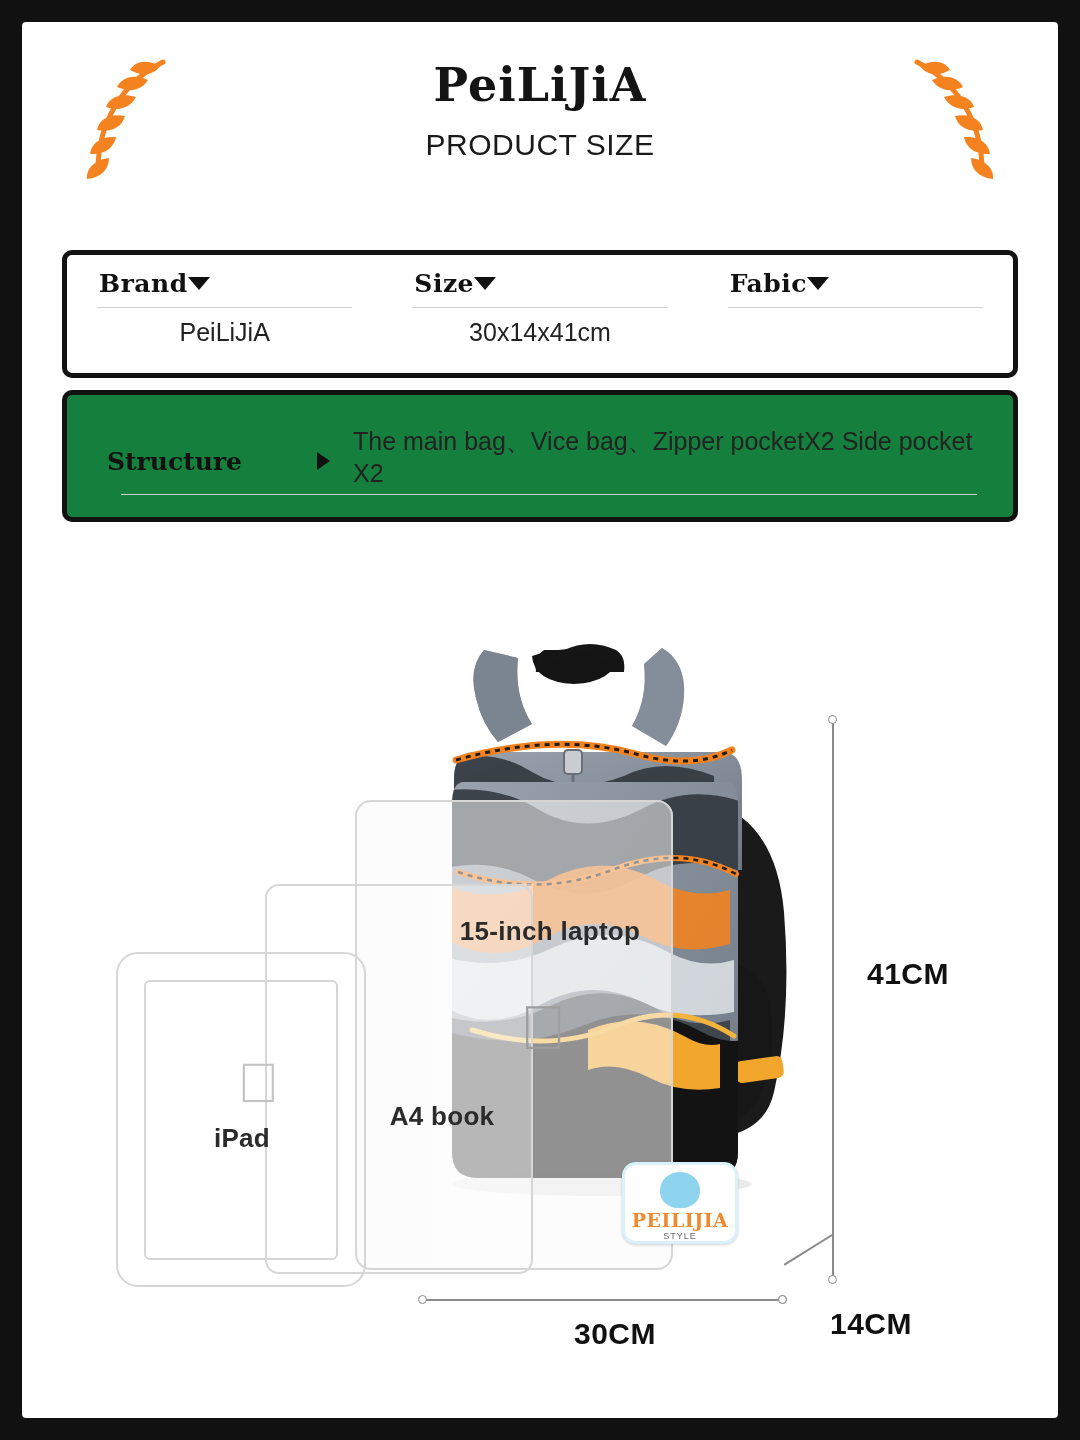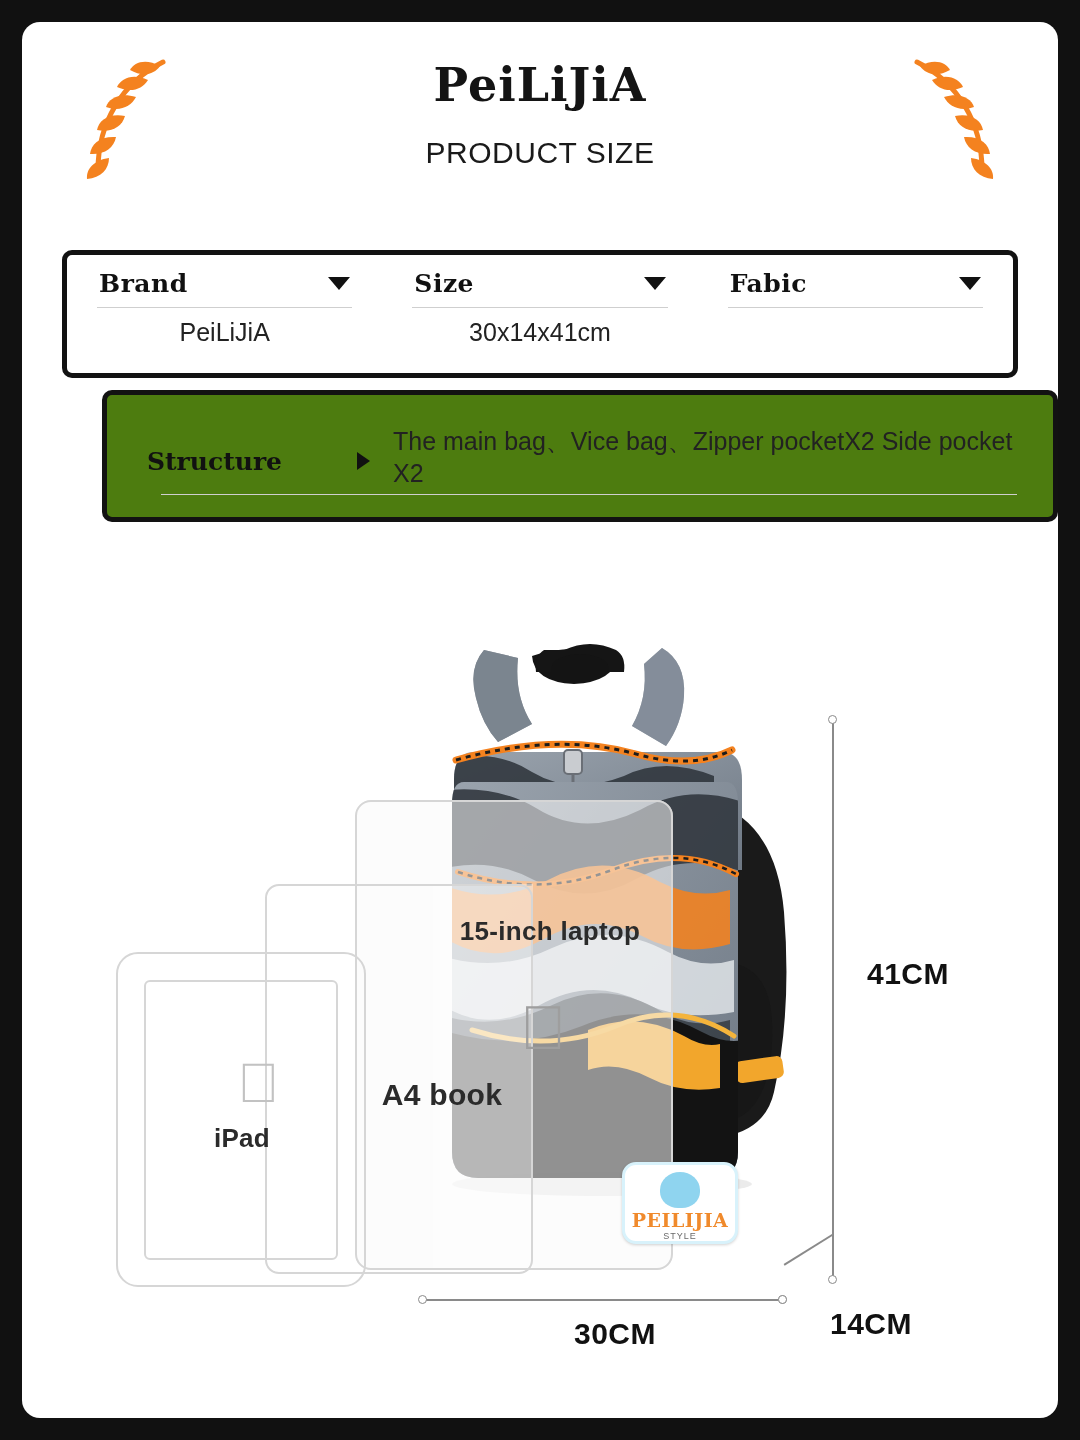--- a/index.html
+++ b/index.html
@@ -8,21 +8,21 @@
     width: 1080px; height: 1440px;
     background: #111111;
     font-family: "Liberation Sans", sans-serif;
     overflow: hidden;
   }
   #page {
     position: absolute;
     left: 22px; top: 22px;
     width: 1036px; height: 1396px;
     background: #ffffff;
-    border-radius: 18px;
+    border-radius: 4px;
   }
 
   
   #header {
     position: absolute;
     left: 0; top: 0;
     width: 100%;
     height: 210px;
   }
   #logo-block {
@@ -38,21 +38,21 @@
     font-weight: bold;
     font-size: 46px;
     letter-spacing: 1px;
     color: #141414;
     line-height: 1;
     position: relative;
     display: inline-block;
     padding: 0 6px;
   }
   #product-size-title {
-    margin-top: 28px;
+    margin-top: 20px;
     font-size: 30px;
     color: #1a1a1a;
     letter-spacing: 0.5px;
   }
   .wreath { position: absolute; top: 30px; }
   .wreath.left { left: 46px; }
   .wreath.right { right: 46px; }
 
   
   #spec-top {
@@ -65,21 +65,21 @@
     display: flex;
   }
   .spec-col {
     flex: 1;
     position: relative;
     padding: 14px 24px 0 24px;
   }
   .spec-col .hdr {
     display: flex;
     align-items: center;
-    justify-content: space-between;
+    justify-content: flex-start;
     padding: 0 8px;
   }
   .spec-label {
     font-family: "DejaVu Serif", serif;
     font-weight: bold;
     font-size: 25px;
     color: #111;
     letter-spacing: 0.5px;
   }
   .caret {
@@ -99,22 +99,21 @@
     font-size: 25px;
     color: #222;
   }
 
   #spec-structure {
     position: absolute;
     left: 40px; top: 368px;
     width: 956px; height: 132px;
     border: 5px solid #121212;
     border-radius: 10px;
-    background: #4d7c0f;
-    margin-left: 40px;
+    background: #15803d;
   }
   #structure-label {
     position: absolute;
     left: 40px; top: 52px;
     font-family: "DejaVu Serif", serif;
     font-weight: bold;
     font-size: 25px;
     color: #111;
   }
   #structure-arrow {
@@ -162,21 +161,21 @@
 
   .ghost-label {
     position: absolute;
     font-weight: bold;
     color: #2b2b2b;
     text-align: center;
     line-height: 1.12;
     letter-spacing: 0.3px;
   }
   #label-laptop { left: 433px; top: 375px; width: 190px; font-size: 26px; }
-  #label-a4     { left: 325px; top: 536px; width: 190px; font-size: 30px; }
+  #label-a4     { left: 325px; top: 560px; width: 190px; font-size: 26px; }
   #label-ipad   { left: 150px; top: 582px; width: 140px; font-size: 26px; }
 
   .apple-glyph {
     position: absolute;
     color: #bdbdbd;
     font-size: 60px;
     line-height: 1;
   }
   #apple-laptop { left: 498px; top: 455px; font-size: 62px; color: #9e9e9e; }
   #apple-ipad   { left: 215px; top: 513px; font-size: 56px; color: #c2c2c2; }

